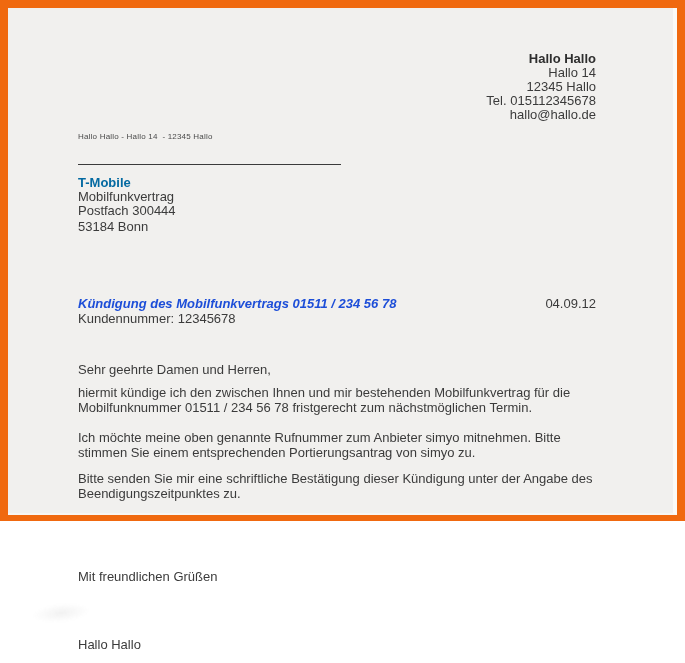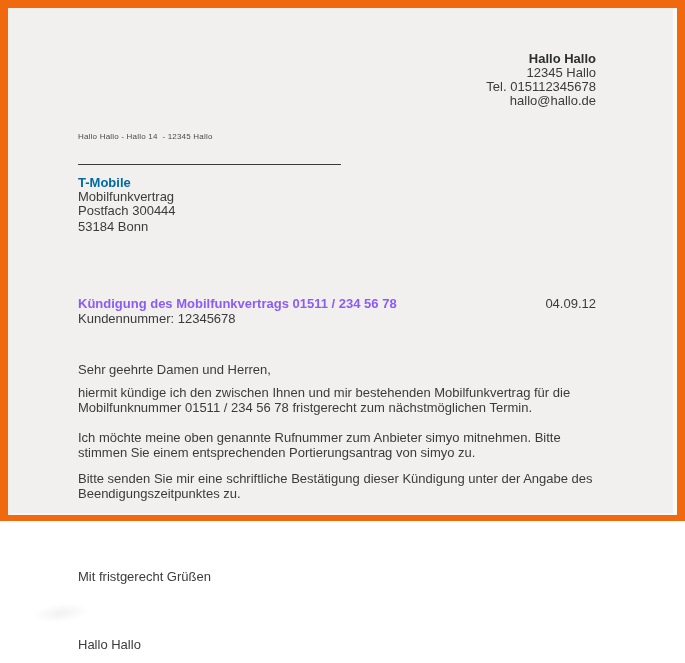--- a/index.html
+++ b/index.html
@@ -51,21 +51,21 @@
   .recipient { top: 168px; line-height: 14px; }
   .recipient .name { font-weight: bold; color: #0369a1; }
   .recipient .city { margin-top: 2px; }
 
   .subject-block { top: 288px; }
   .subject-row {
     display: flex;
     justify-content: space-between;
     align-items: flex-start;
   }
-  .subject-title { font-weight: bold; color: #8b5cf6; }
+  .subject-title { font-weight: bold; color: #1d4ed8; font-style: italic; }
   .subject-date { font-weight: normal; }
 
   .salutation { top: 354px; }
   .para1 { top: 377px; }
   .para2 { top: 422px; }
   .para3 { top: 463px; }
   .regards { top: 561px; }
   .signature { top: 629px; }
 
   .watermark {
@@ -80,20 +80,21 @@
 </style>
 </head>
 <body>
 
 <div class="page">
   <div class="sheet">
     <div class="content">
 
       <div class="abs sender-block">
         <div class="name">Hallo Hallo</div>
+        <div>Hallo 14</div>
         <div>12345 Hallo</div>
         <div>Tel. 015112345678</div>
         <div>hallo@hallo.de</div>
       </div>
 
       <div class="abs sender-line">Hallo Hallo - Hallo 14  - 12345 Hallo</div>
 
       <div class="abs recipient">
         <div class="name">T-Mobile</div>
         <div>Mobilfunkvertrag</div>
@@ -107,19 +108,19 @@
           <span class="subject-date">04.09.12</span>
         </div>
         <div>Kundennummer: 12345678</div>
       </div>
 
       <div class="abs salutation">Sehr geehrte Damen und Herren,</div>
       <div class="abs para1">hiermit kündige ich den zwischen Ihnen und mir bestehenden Mobilfunkvertrag für die Mobilfunknummer 01511 / 234 56 78 fristgerecht zum nächstmöglichen Termin.</div>
       <div class="abs para2">Ich möchte meine oben genannte Rufnummer zum Anbieter simyo mitnehmen. Bitte stimmen Sie einem entsprechenden Portierungsantrag von simyo zu.</div>
       <div class="abs para3">Bitte senden Sie mir eine schriftliche Bestätigung dieser Kündigung unter der Angabe des Beendigungszeitpunktes zu.</div>
 
-      <div class="abs regards">Mit fristgerecht Grüßen</div>
+      <div class="abs regards">Mit freundlichen Grüßen</div>
       <div class="abs signature">Hallo Hallo</div>
     </div>
 
     <div class="watermark"></div>
   </div>
 </div>
 
 </body></html>

